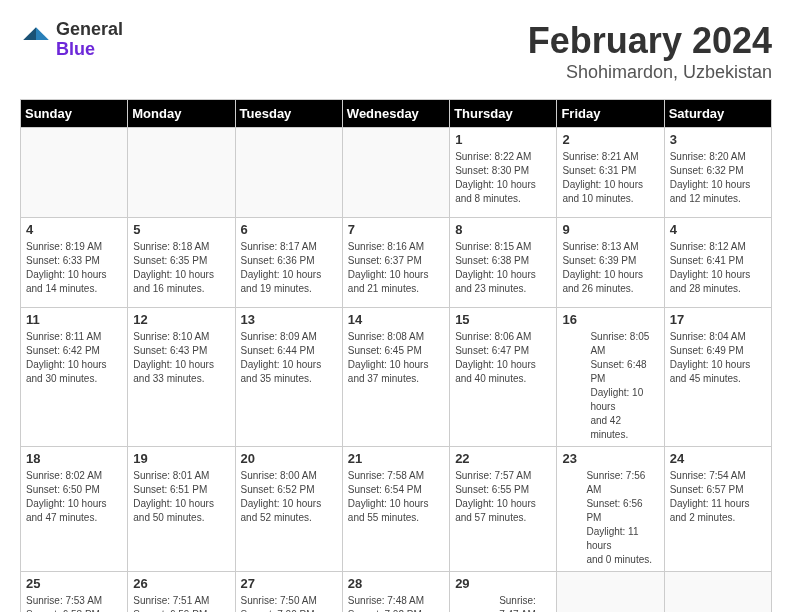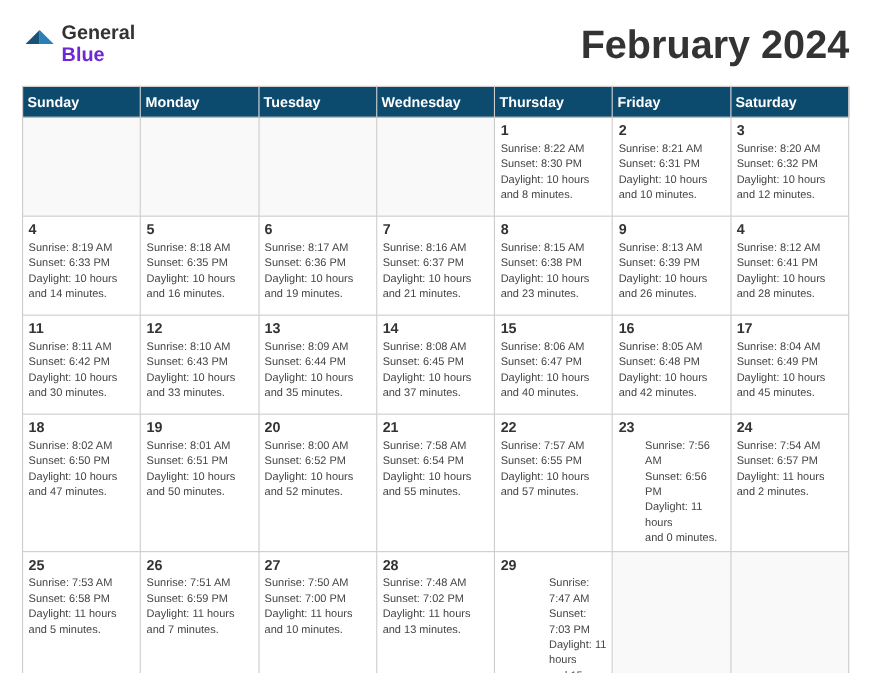--- a/index.html
+++ b/index.html
@@ -44,21 +44,21 @@
     .location {
       font-size: 18px;
       color: #555;
     }
     table {
       width: 100%;
       border-collapse: collapse;
       table-layout: fixed;
     }
     th {
-      background-color: #0c4a6e;
+      background-color: #000000;
       color: #fff;
       font-size: 13px;
       font-weight: bold;
       padding: 6px 4px;
       text-align: left;
       border: 1px solid #ccc;
     }
     td {
       border: 1px solid #ccc;
       vertical-align: top;
@@ -91,20 +91,21 @@
       <polygon points="20,4 36,20 20,20" fill="#2980b9"></polygon>
       <polygon points="20,4 4,20 20,20" fill="#1a5276"></polygon>
     </svg>
     <div class="logo-text">
       <span class="general">General</span>
       <span class="blue">Blue</span>
     </div>
   </div>
   <div class="title-section">
     <div class="month-title">February 2024</div>
+    <div class="location">Shohimardon, Uzbekistan</div>
   </div>
 </div>
 
 <table>
   <thead>
     <tr>
     <th>Sunday</th>
         <th>Monday</th>
         <th>Tuesday</th>
         <th>Wednesday</th>
@@ -223,21 +224,21 @@
         </td>
         <td>
           <div class="day-number">15</div>
           <div class="day-info" style="white-space: pre-line;">Sunrise: 8:06 AM
 Sunset: 6:47 PM
 Daylight: 10 hours
 and 40 minutes.</div>
         </td>
         <td>
           <div class="day-number">16</div>
-          <div class="day-info" style="white-space: pre-line;">Sunrise: 8:05 AM
+          <div class="day-info" style="white-space: pre-line; margin-left: 28px;">Sunrise: 8:05 AM
 Sunset: 6:48 PM
 Daylight: 10 hours
 and 42 minutes.</div>
         </td>
         <td>
           <div class="day-number">17</div>
           <div class="day-info" style="white-space: pre-line;">Sunrise: 8:04 AM
 Sunset: 6:49 PM
 Daylight: 10 hours
 and 45 minutes.</div>

